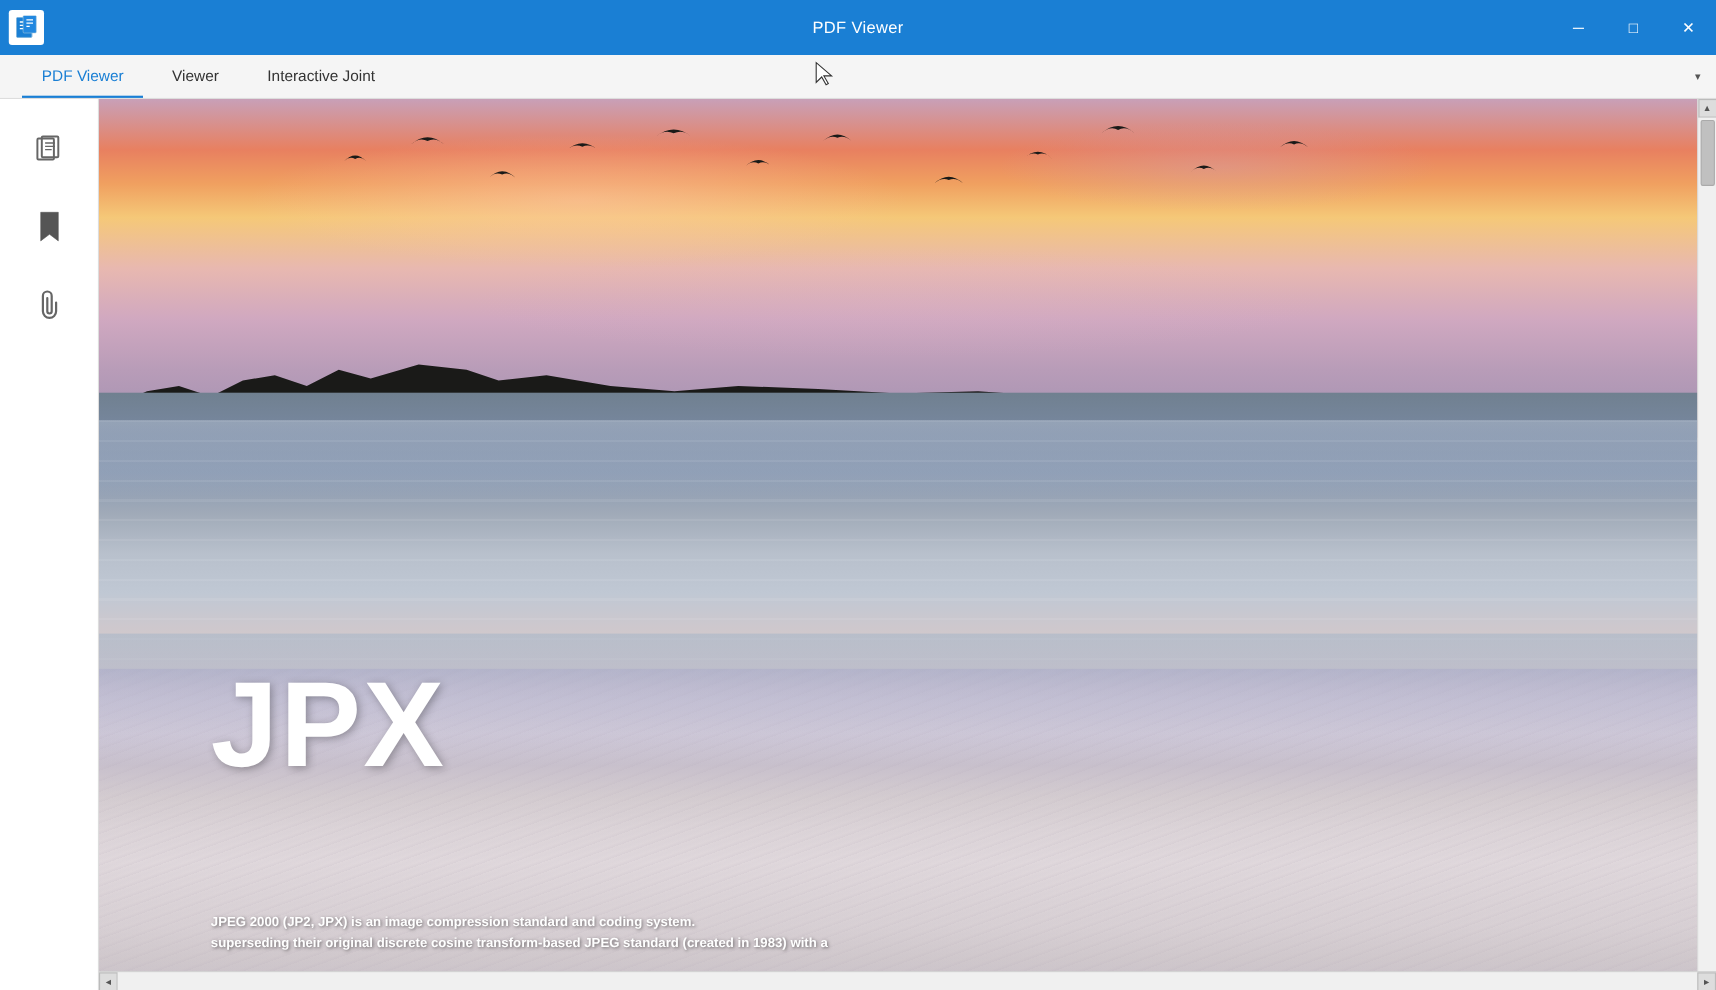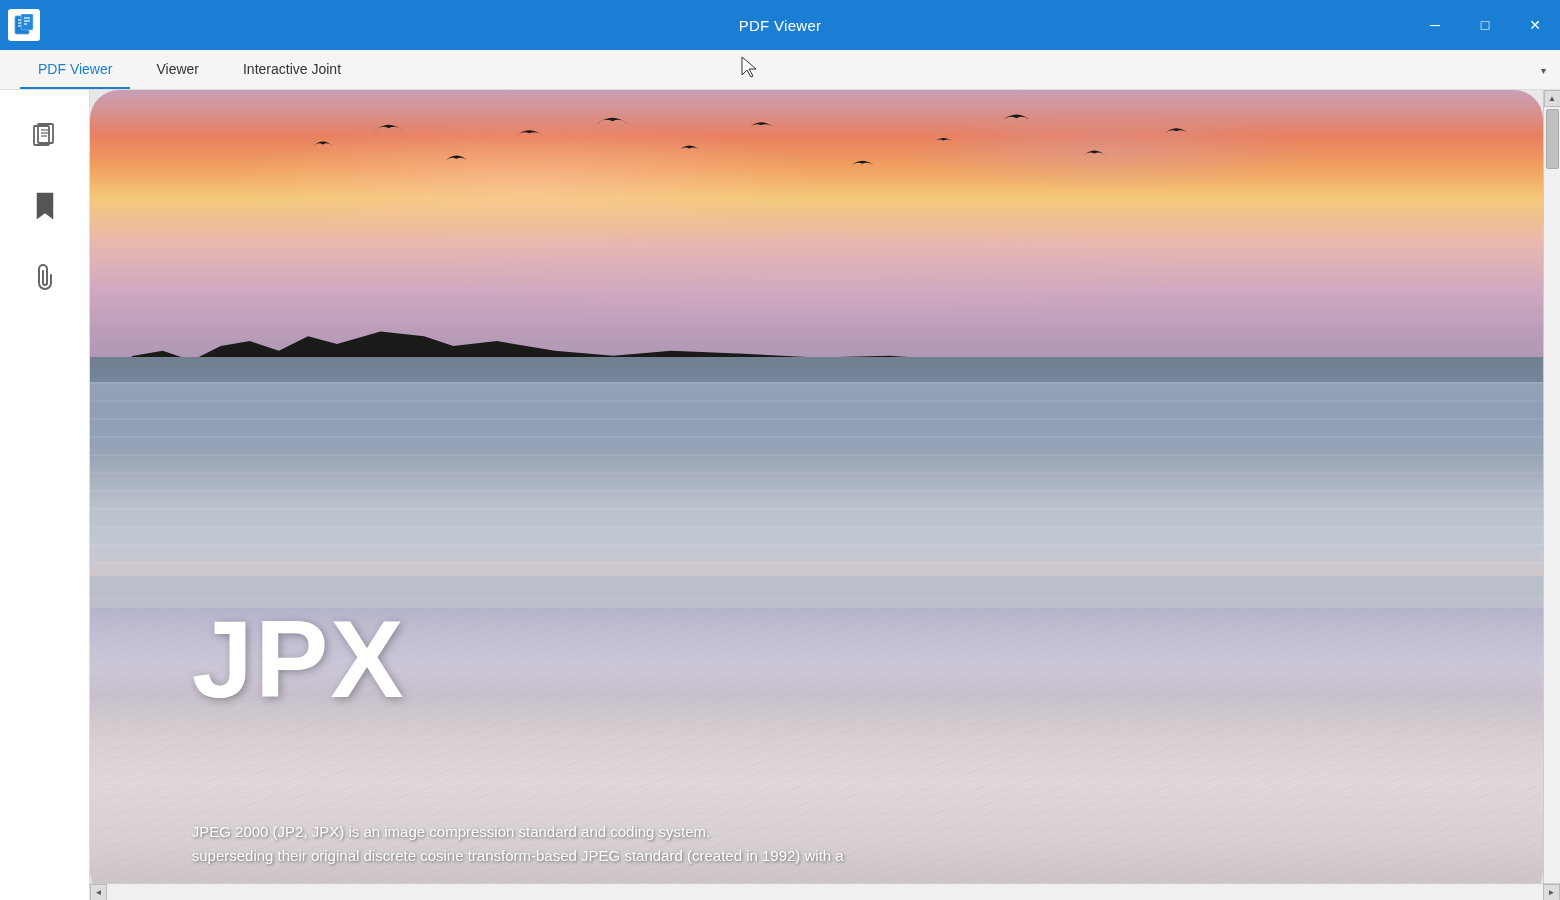--- a/index.html
+++ b/index.html
@@ -165,21 +165,20 @@
       margin: 2px auto;
       border-radius: 2px;
     }
 
     
     .pdf-page {
       flex: 1;
       overflow: hidden;
       position: relative;
       background: #e8e8e8;
-      border-radius: 29px;
     }
 
     
     .sky {
       position: absolute;
       top: 0;
       left: 0;
       right: 0;
       height: 38%;
       background: linear-gradient(
@@ -338,23 +337,24 @@
       letter-spacing: 2px;
     }
 
     
     .description-text {
       position: absolute;
       bottom: 4%;
       left: 7%;
       right: 7%;
       color: #fff;
-      font-size: 15px;
+      font-size: 12px;
       line-height: 1.6;
       text-shadow: 1px 1px 3px rgba(0,0,0,0.5);
+      font-weight: bold;
     }
 
     
     .scrollbar-h {
       position: absolute;
       bottom: 0;
       left: 0;
       right: 0;
       height: 17px;
       background: #f0f0f0;
@@ -476,21 +476,21 @@
       <div class="ocean"></div>
       <div class="waves"></div>
       <div class="sand"></div>
       <div class="sand-texture"></div>
       <div class="water-reflection"></div>
 
       <div class="jpx-text">JPX</div>
 
       <div class="description-text">
         <div>JPEG 2000 (JP2, JPX) is an image compression standard and coding system.</div>
-        <div>superseding their original discrete cosine transform-based JPEG standard (created in 1992) with a</div>
+        <div>superseding their original discrete cosine transform-based JPEG standard (created in 1983) with a</div>
       </div>
     </div>
 
     <div class="scrollbar-v">
       <div class="scrollbar-btn">▲</div>
       <div class="scrollbar-track">
         <div class="scrollbar-thumb"></div>
       </div>
       <div class="scrollbar-btn">▼</div>
     </div>

